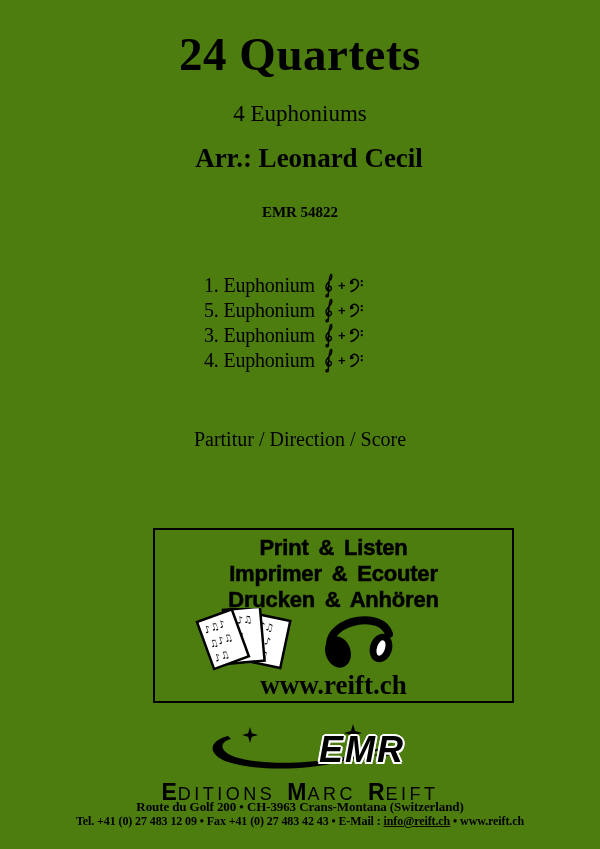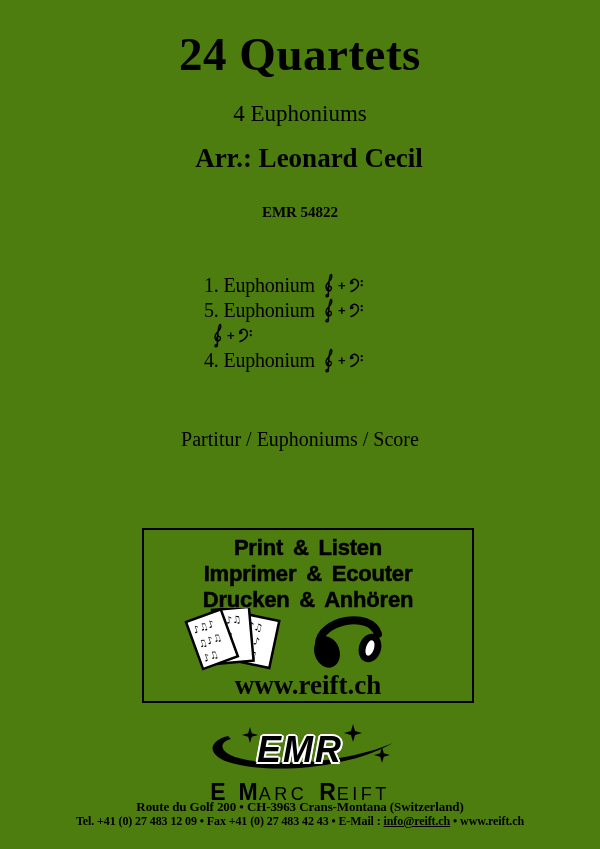--- a/index.html
+++ b/index.html
@@ -18,34 +18,34 @@
   .instruments{top:273px;left:204px;}
   .inst-row{display:flex;align-items:center;height:25px;}
   .inst-label{font-size:20px;line-height:25px;letter-spacing:-0.2px;white-space:nowrap;}
   .clef-treble{width:13px;height:28px;margin:0 3px 2px 7px;flex:0 0 auto;}
   .clef-plus{font-size:13px;font-weight:bold;margin:0 3px 0 0;font-family:"Liberation Sans",sans-serif;}
   .clef-bass{width:18px;height:15px;flex:0 0 auto;}
 
   .edition{top:428px;font-size:20px;line-height:1.1;}
 
   .listen-box{
-    top:528px;left:142px;width:332px;height:175px;border:2px solid #000;box-sizing:border-box;
+    top:528px;left:153px;width:361px;height:175px;border:2px solid #000;box-sizing:border-box;
   }
   .listen-lines{margin-top:5px;text-align:center;font-family:"Liberation Sans","DejaVu Sans",sans-serif;
     font-weight:900;font-size:22px;line-height:26px;word-spacing:4px;letter-spacing:-0.2px;
     -webkit-text-stroke:0.5px #000;}
   .sheet-icon{position:absolute;left:40px;top:78px;width:102px;height:66px;}
   .phones-icon{position:absolute;left:166px;top:78px;width:84px;height:62px;}
   .box-url{position:absolute;bottom:2px;left:0;width:100%;text-align:center;
     font-size:27px;font-weight:bold;line-height:1.05;}
 
   .emr-logo{top:723px;left:195px;width:210px;height:52px;}
   .emr-swoosh{position:absolute;left:0;top:0;width:210px;height:52px;}
   .emr-text{
-    position:absolute;left:0;top:12px;width:100%;text-align:center;
+    position:absolute;left:0;top:12px;width:100%;text-align:right;
     font-family:"Liberation Sans","DejaVu Sans",sans-serif;
     font-weight:900;font-style:italic;font-size:36px;line-height:30px;letter-spacing:2px;
     text-shadow:-2px 0 0 #fff,2px 0 0 #fff,0 -2px 0 #fff,0 2px 0 #fff,
                 -1.5px -1.5px 0 #fff,1.5px 1.5px 0 #fff,-1.5px 1.5px 0 #fff,1.5px -1.5px 0 #fff;
   }
   .publisher-name{
     top:779px;display:flex;justify-content:center;align-items:baseline;gap:12px;
     font-family:"Liberation Sans","DejaVu Sans",sans-serif;
   }
   .pub-word{display:flex;align-items:baseline;}
@@ -90,20 +90,21 @@
       </svg>
       <span class="clef-plus">+</span>
       <svg class="clef-bass" viewBox="0 0 30 26">
         <circle cx="4.5" cy="8" r="2.8" fill="#000"></circle>
         <path d="M2.2,9.5 C1.8,3.5 8,0.8 12.2,3.2 C16.8,5.8 16.6,12.4 13.2,16.6 C10.6,19.9 6.4,22.4 3,23.4" fill="none" stroke="#000" stroke-width="2.6" stroke-linecap="round"></path>
         <circle cx="21.5" cy="5.5" r="2" fill="#000"></circle>
           <circle cx="21.5" cy="12.5" r="2" fill="#000"></circle>
       </svg>
     </div>
     <div class="inst-row">
+      <span class="inst-label">3. Euphonium</span>
       <svg class="clef-treble" viewBox="0 0 26 68">
         <path d="M12.6,59.5 C13,47 13.4,32 15,21 C16,14 17.6,8.2 19.6,8.6 C21.8,9 21.2,15 19.2,19 C16.2,25 8.6,29 7.1,37 C5.6,45 11,49.6 16.1,48.1 C21.2,46.6 21.6,38.6 17,37.3 C13.5,36.3 10.4,39.4 11.3,43.2" fill="none" stroke="#000" stroke-width="3.5" stroke-linecap="round"></path>
         <path d="M12.6,59.5 C12.6,63.6 6.9,63.9 6.9,60.1 C6.9,57.2 10.6,56.3 12.4,58.3" fill="none" stroke="#000" stroke-width="3.5" stroke-linecap="round"></path>
       </svg>
       <span class="clef-plus">+</span>
       <svg class="clef-bass" viewBox="0 0 30 26">
         <circle cx="4.5" cy="8" r="2.8" fill="#000"></circle>
         <path d="M2.2,9.5 C1.8,3.5 8,0.8 12.2,3.2 C16.8,5.8 16.6,12.4 13.2,16.6 C10.6,19.9 6.4,22.4 3,23.4" fill="none" stroke="#000" stroke-width="2.6" stroke-linecap="round"></path>
         <circle cx="21.5" cy="5.5" r="2" fill="#000"></circle>
           <circle cx="21.5" cy="12.5" r="2" fill="#000"></circle>
@@ -118,21 +119,21 @@
       <span class="clef-plus">+</span>
       <svg class="clef-bass" viewBox="0 0 30 26">
         <circle cx="4.5" cy="8" r="2.8" fill="#000"></circle>
         <path d="M2.2,9.5 C1.8,3.5 8,0.8 12.2,3.2 C16.8,5.8 16.6,12.4 13.2,16.6 C10.6,19.9 6.4,22.4 3,23.4" fill="none" stroke="#000" stroke-width="2.6" stroke-linecap="round"></path>
         <circle cx="21.5" cy="5.5" r="2" fill="#000"></circle>
           <circle cx="21.5" cy="12.5" r="2" fill="#000"></circle>
       </svg>
     </div>
   </div>
 
-  <div class="abs center edition">Partitur / Euphoniums / Score</div>
+  <div class="abs center edition">Partitur / Direction / Score</div>
 
   <div class="abs listen-box">
     <div class="listen-lines">
       <div>Print &amp; Listen</div>
       <div>Imprimer &amp; Ecouter</div>
       <div>Drucken &amp; Anhören</div>
     </div>
 
     <svg class="sheet-icon" viewBox="0 0 102 66">
       <g transform="translate(62,6) rotate(12)" font-family="DejaVu Sans" font-size="10" fill="#000">
@@ -171,20 +172,21 @@
       <path d="M55,4 L56.8,10.2 L63,12 L56.8,13.8 L55,20 L53.2,13.8 L47,12 L53.2,10.2 Z" fill="#000"></path>
       <path d="M158,1 L160,8 L167,10 L160,12 L158,19 L156,12 L149,10 L156,8 Z" fill="#000"></path>
       <path d="M187,24 L188.8,30.2 L195,32 L188.8,33.8 L187,40 L185.2,33.8 L179,32 L185.2,30.2 Z" fill="#000"></path>
     </svg>
     <div class="emr-text">EMR</div>
   </div>
 
   <div class="abs center publisher-name">
     <span class="pub-word">
       <span class="pub-initial">E</span>
+        <span class="pub-rest">DITIONS</span>
     </span>
     <span class="pub-word">
       <span class="pub-initial">M</span>
         <span class="pub-rest">ARC</span>
     </span>
     <span class="pub-word">
       <span class="pub-initial">R</span>
         <span class="pub-rest">EIFT</span>
     </span>
   </div>

